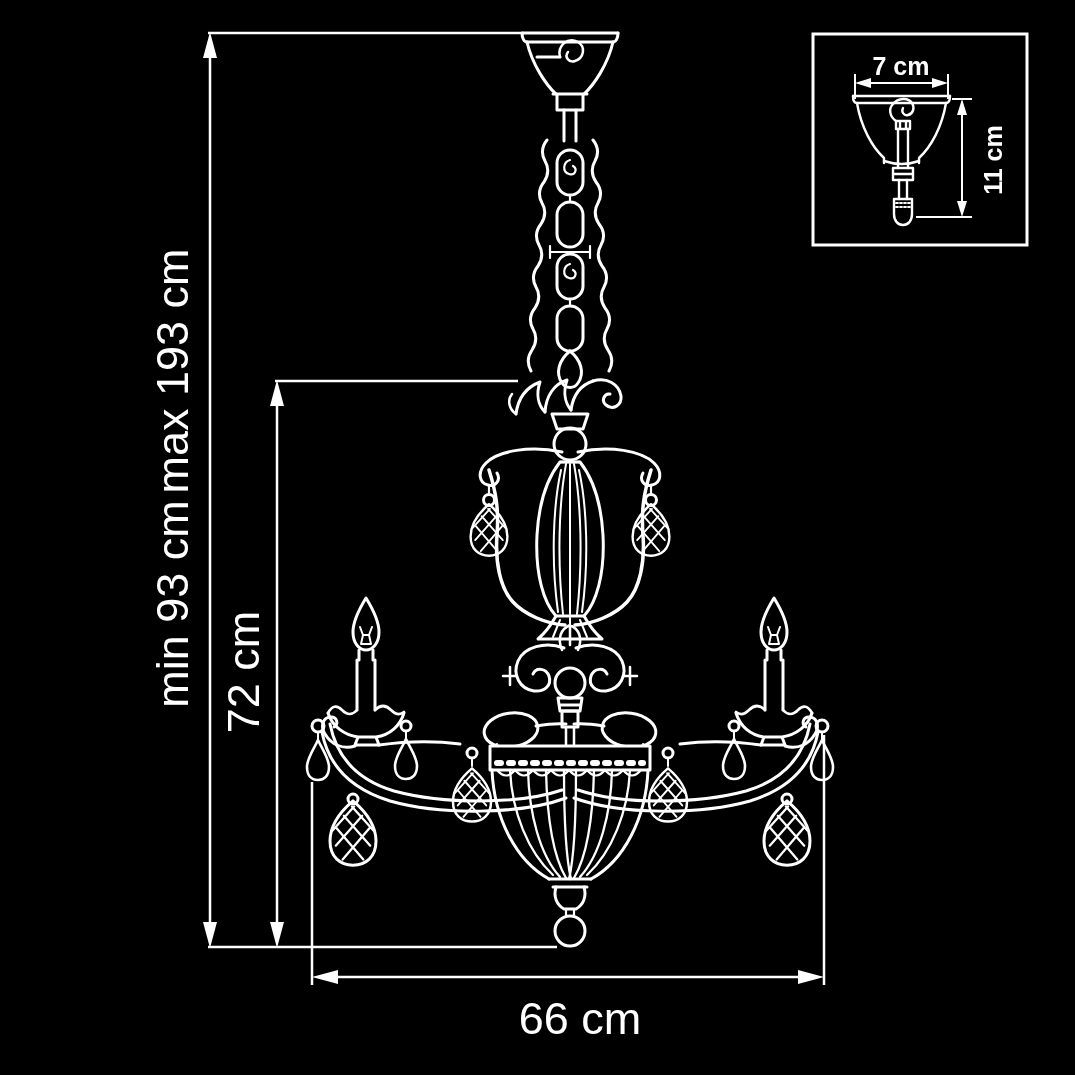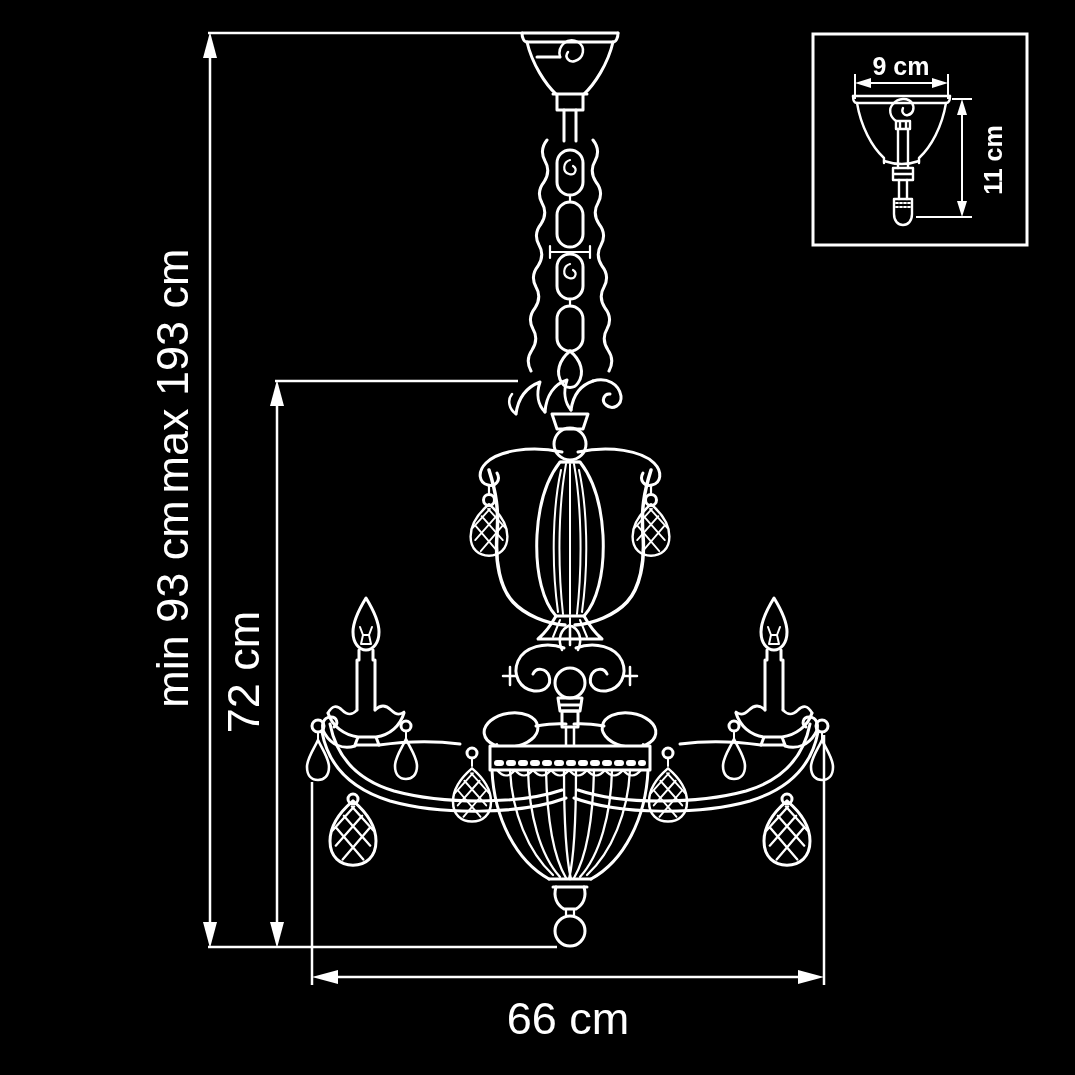--- a/index.html
+++ b/index.html
@@ -189,17 +189,17 @@
       <polygon points="948,83 932,78 932,88"></polygon>
       <polygon points="962,99 957,115 967,115"></polygon>
       <polygon points="962,217 957,201 967,201"></polygon>
     </g>
   </g>
 </svg>
 
 <div class="dim-label vert" style="left:172px;top:371px">max 193 cm</div>
 <div class="dim-label vert" style="left:172px;top:604px">min 93 cm</div>
 <div class="dim-label vert" style="left:243px;top:672px">72 cm</div>
-<div class="dim-label" style="left:568px;top:1018px">66 cm</div>
-<div class="inset-label" style="left:901px;top:66px">9 cm</div>
+<div class="dim-label" style="left:580px;top:1018px">66 cm</div>
+<div class="inset-label" style="left:901px;top:66px">7 cm</div>
 <div class="inset-label vert" style="left:993px;top:160px">11 cm</div>
 
 </div>
 
 </body></html>

